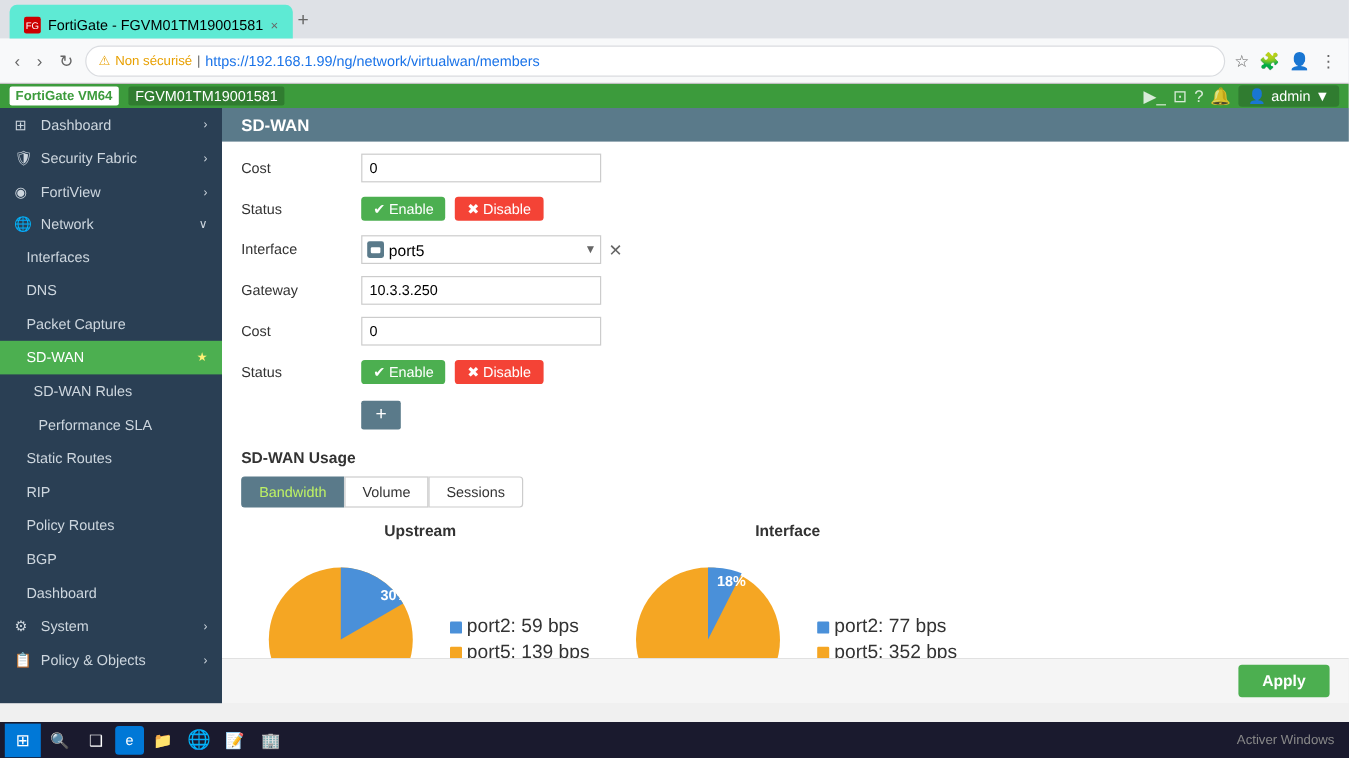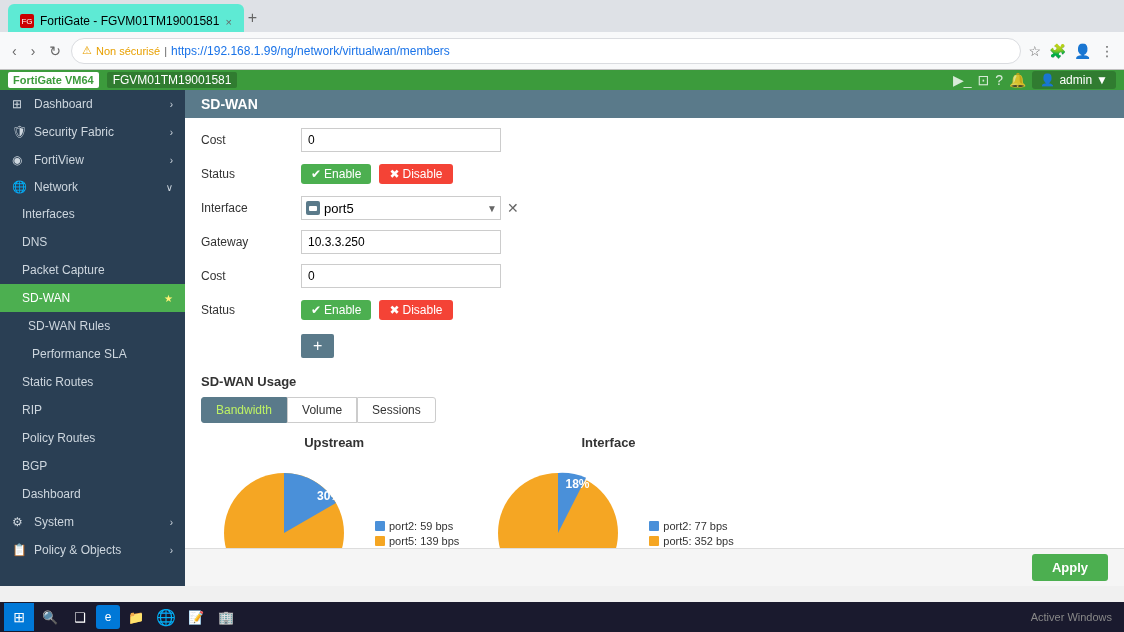--- a/index.html
+++ b/index.html
@@ -74,21 +74,21 @@
     .tab-btn { padding: 5px 14px; font-size: 12px; cursor: pointer; border: 1px solid #ccc; background: white; color: #333; }
     .tab-btn.active { background: #5a7a8a; color: #bef264; border-color: #5a7a8a; }
     .tab-btn:first-child { border-radius: 3px 0 0 3px; }
     .tab-btn:last-child { border-radius: 0 3px 3px 0; }
 
     .charts-row { display: flex; gap: 24px; align-items: center; padding: 0 8px; }
     .chart-container { display: flex; flex-direction: column; align-items: center; }
     .chart-title { font-size: 13px; font-weight: bold; color: #333; margin-bottom: 8px; text-align: center; }
     .chart-wrapper { display: flex; align-items: center; gap: 16px; }
     .pie-chart { position: relative; }
-    .legend { font-size: 11px; color: #333; }
+    .legend { font-size: 16px; color: #333; }
     .legend-item { display: flex; align-items: center; gap: 4px; margin-bottom: 3px; }
     .legend-dot { width: 10px; height: 10px; border-radius: 1px; flex-shrink: 0; }
 
     
     .apply-bar { background: #f5f5f5; border-top: 1px solid #ddd; padding: 6px 16px; display: flex; justify-content: flex-end; align-items: center; height: 38px; }
     .btn-apply { background: #4caf50; color: white; border: none; padding: 6px 20px; font-size: 13px; cursor: pointer; border-radius: 3px; font-weight: bold; }
 
     
     .taskbar { background: #1a1a2e; height: 30px; display: flex; align-items: center; padding: 0 4px; gap: 2px; position: fixed; bottom: 0; width: 1124px; }
     .taskbar-start { width: 30px; height: 28px; background: #0078d7; display: flex; align-items: center; justify-content: center; color: white; font-size: 14px; cursor: pointer; }

